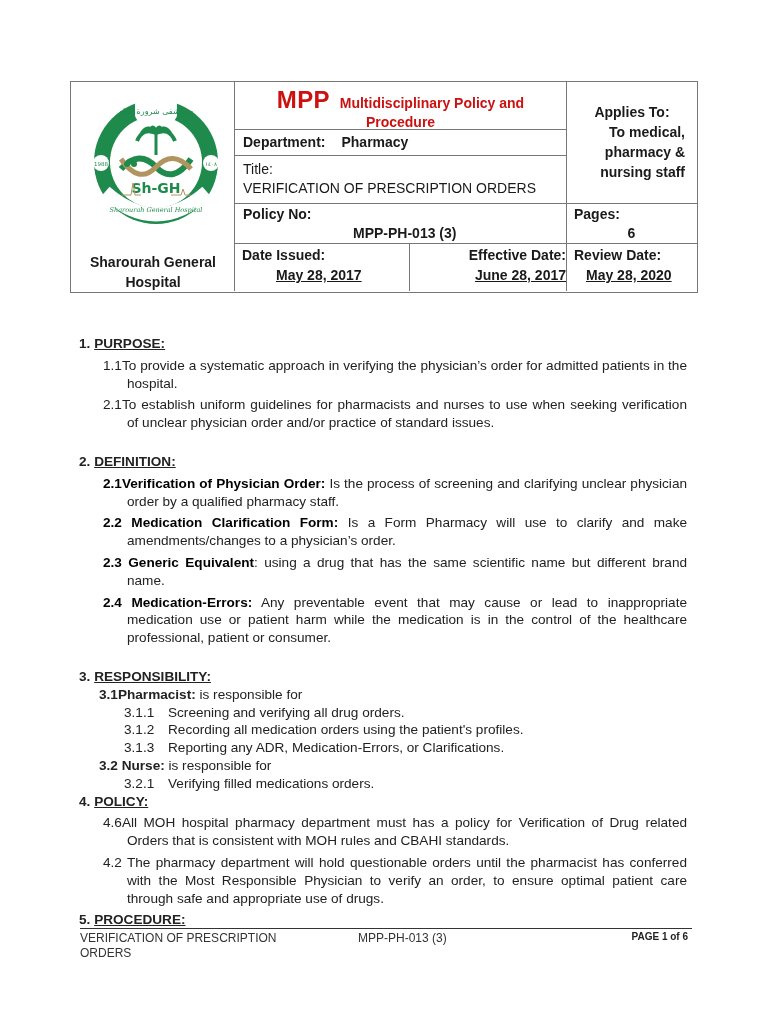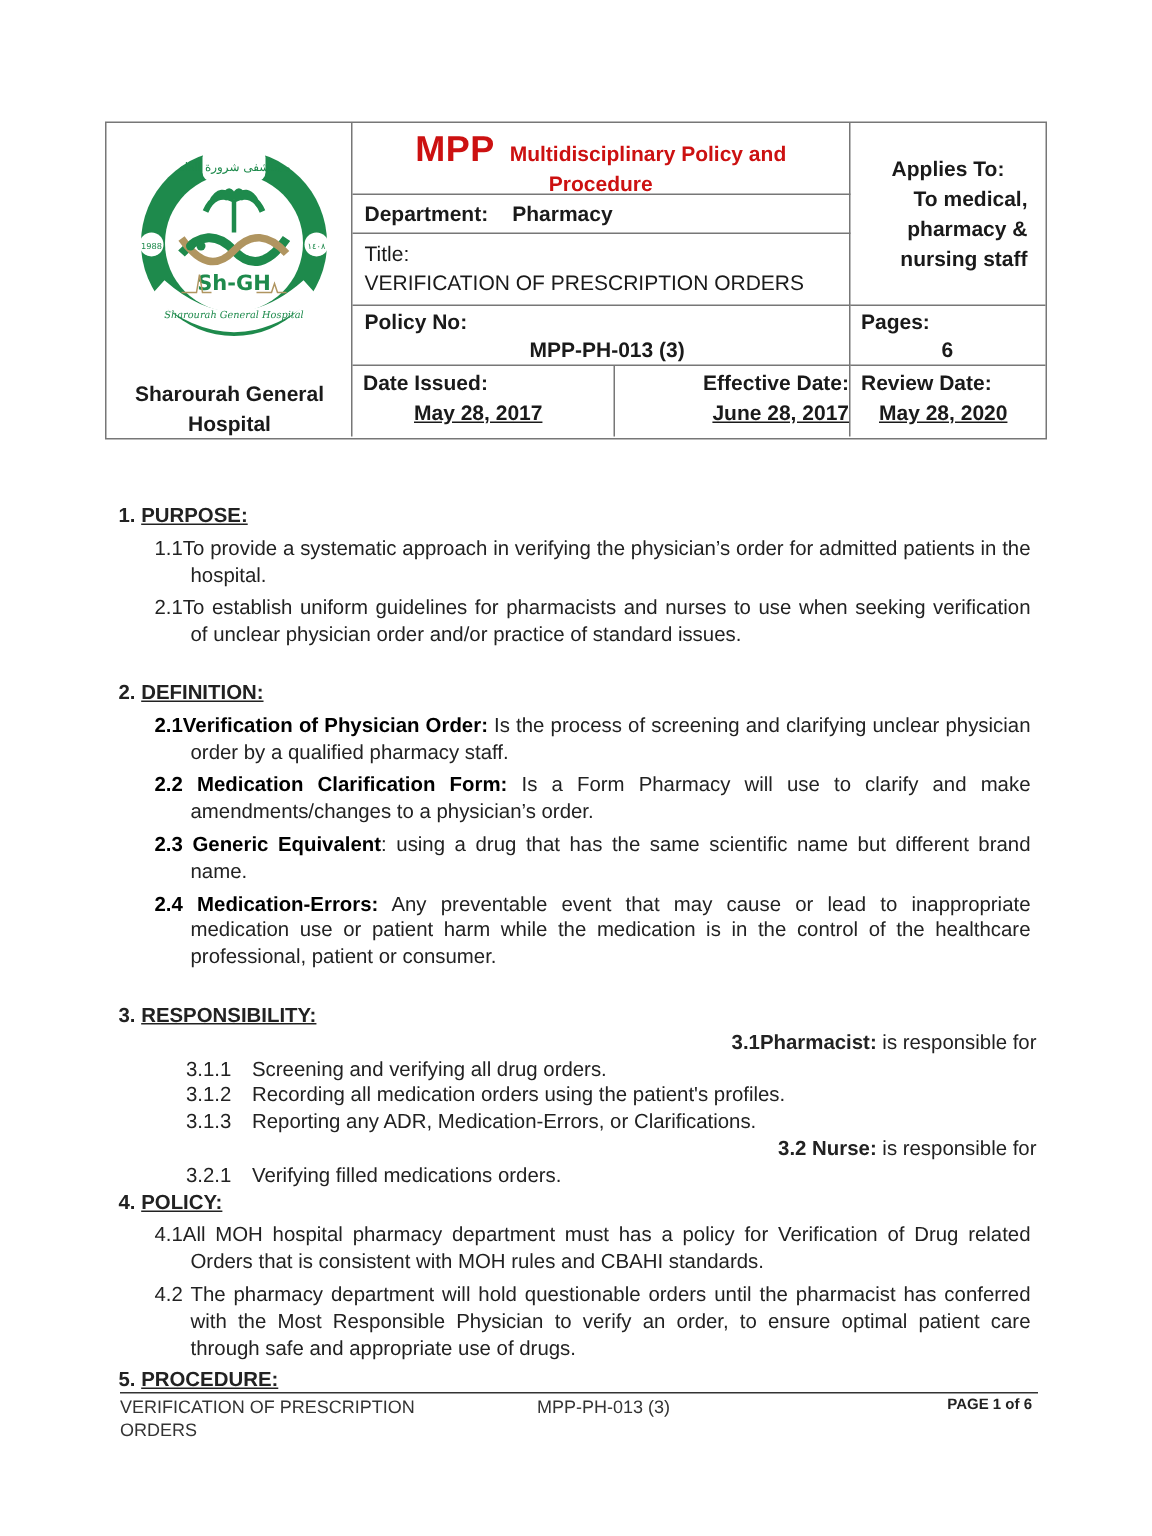--- a/index.html
+++ b/index.html
@@ -39,21 +39,21 @@
   .date-val { padding-left: 34px; text-decoration: underline; }
   .effective-cell .date-val { padding-left: 22px; }
   .review-cell .date-val { padding-left: 12px; }
 
   
   .body { position: absolute; left: 79px; top: 335px; width: 612px; font-size: 13.6px; line-height: 17.8px; color: #222; }
   .sec-h { font-weight: bold; margin: 0; }
   .sec-h .u { text-decoration: underline; }
   .item { text-align: justify; padding-left: 44px; text-indent: -24px; margin: 4px; }
   .item b { color: #000000; }
-  .sub { padding-left: 44px; margin: 0; text-align: right; }
+  .sub { padding-left: 44px; margin: 0; }
   .sub-sub { padding-left: 45px; margin: 0; }
   .sub-sub .num { display: inline-block; width: 44px; }
   .gap { height: 17px; }
 
   
   .footer { position: absolute; left: 80px; top: 928px; width: 612px; border-top: 1.2px solid #333; font-size: 12px; color: #333; }
   .f-left { position: absolute; left: 0; top: 2px; width: 220px; line-height: 15px; }
   .f-mid { position: absolute; left: 278px; top: 2px; }
   .f-right { position: absolute; right: 4px; top: 2px; font-size: 10px; font-weight: bold; color: #222; }
 </style>
@@ -163,21 +163,21 @@
   <p class="sub" style="padding-left:20px;"><b>3.1</b><b>Pharmacist:</b><span> is responsible for</span></p>
   <p class="sub-sub"><span class="num">3.1.1</span><span>Screening and verifying all drug orders.</span></p>
   <p class="sub-sub"><span class="num">3.1.2</span><span>Recording all medication orders using the patient's profiles.</span></p>
   <p class="sub-sub"><span class="num">3.1.3</span><span>Reporting any ADR, Medication-Errors, or Clarifications.</span></p>
   <p class="sub" style="padding-left:20px;"><b>3.2</b> <b>Nurse:</b><span> is responsible for</span></p>
   <p class="sub-sub"><span class="num">3.2.1</span><span>Verifying filled medications orders.</span></p>
 
   <p class="sec-h">
     <span>4.</span> <span class="u">POLICY:</span>
   </p>
-  <p class="item"><span>4.1</span><span>All MOH hospital pharmacy department must has a policy for Verification of Drug related Orders that is consistent with MOH rules and CBAHI standards.</span></p>
+  <p class="item"><span>4.6</span><span>All MOH hospital pharmacy department must has a policy for Verification of Drug related Orders that is consistent with MOH rules and CBAHI standards.</span></p>
   <p class="item"><span>4.2</span><span> The pharmacy department will hold questionable orders until the pharmacist has conferred with the Most Responsible Physician to verify an order, to ensure optimal patient care through safe and appropriate use of drugs.</span></p>
 
   <p class="sec-h">
     <span>5.</span> <span class="u">PROCEDURE:</span>
   </p>
 </div>
 
 <div class="footer">
   <div class="f-left">VERIFICATION OF PRESCRIPTION ORDERS</div>
   <div class="f-mid">MPP-PH-013 (3)</div>

